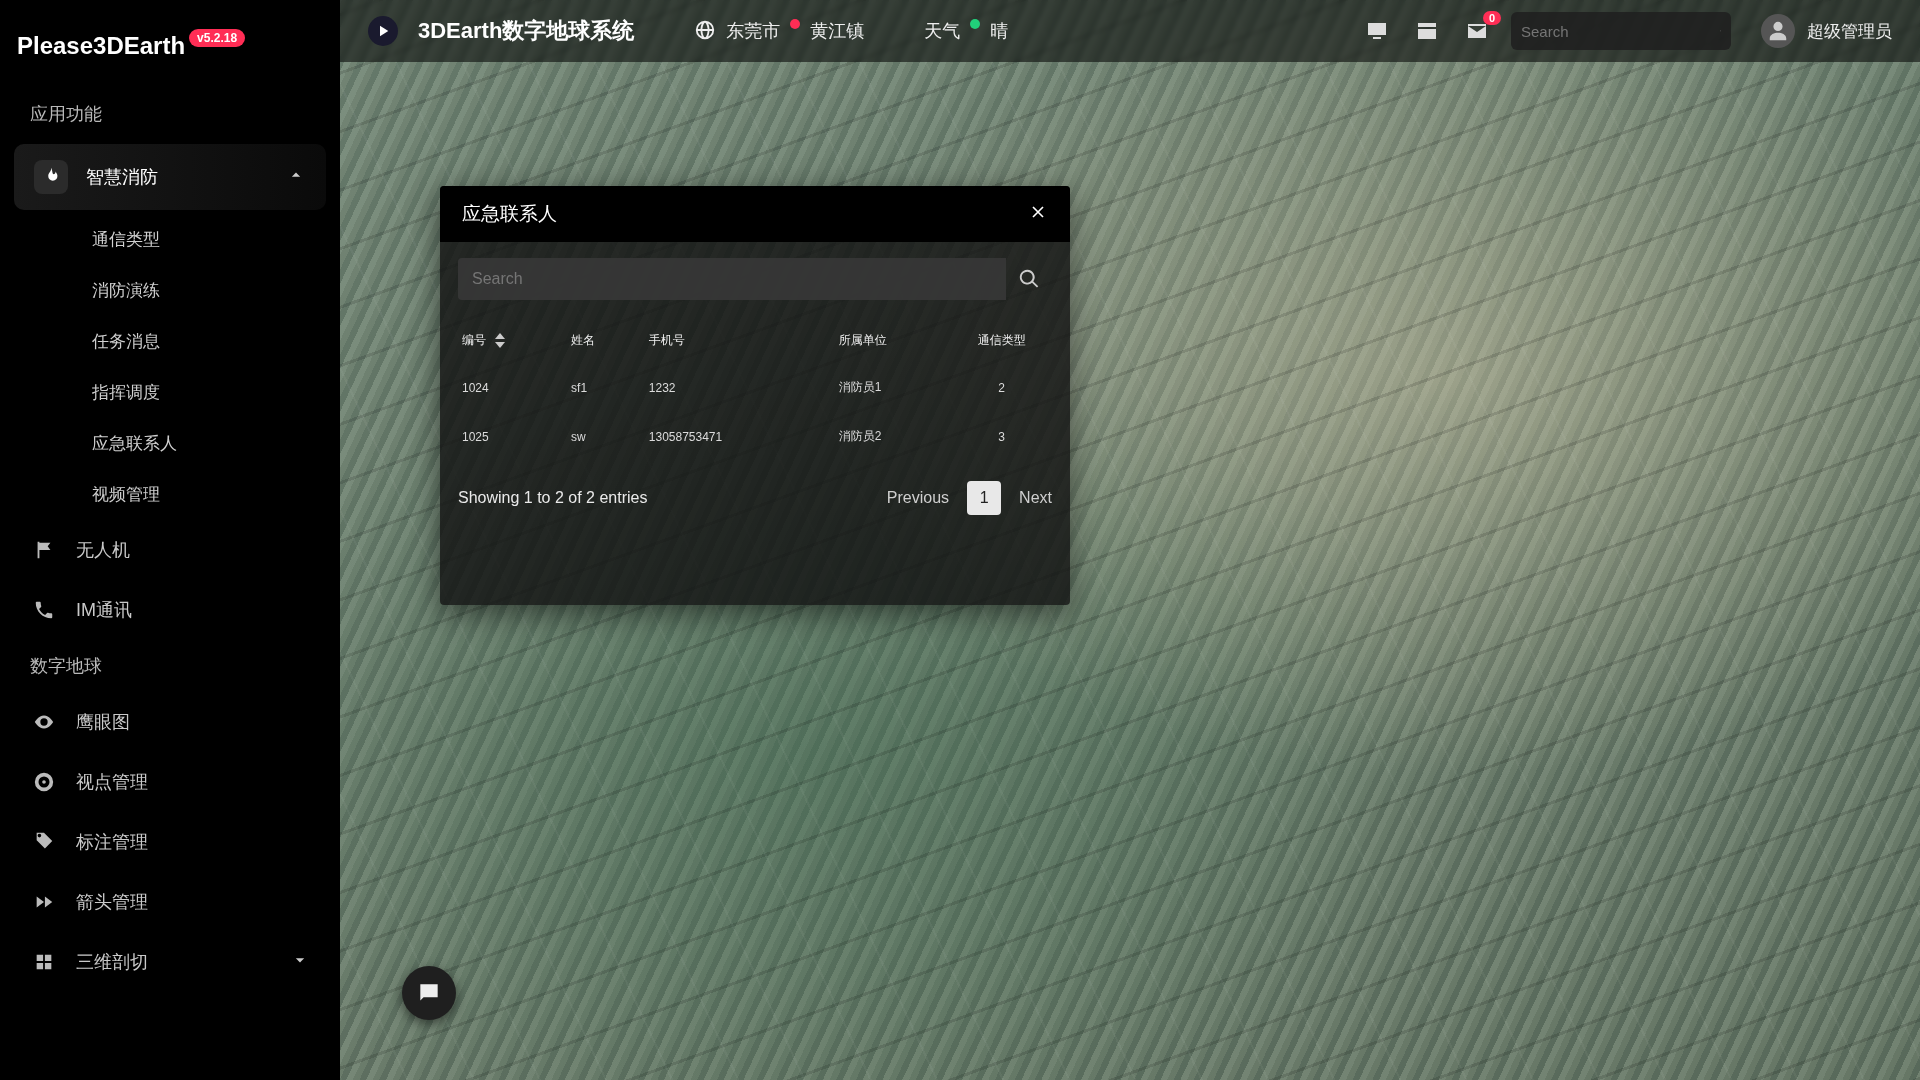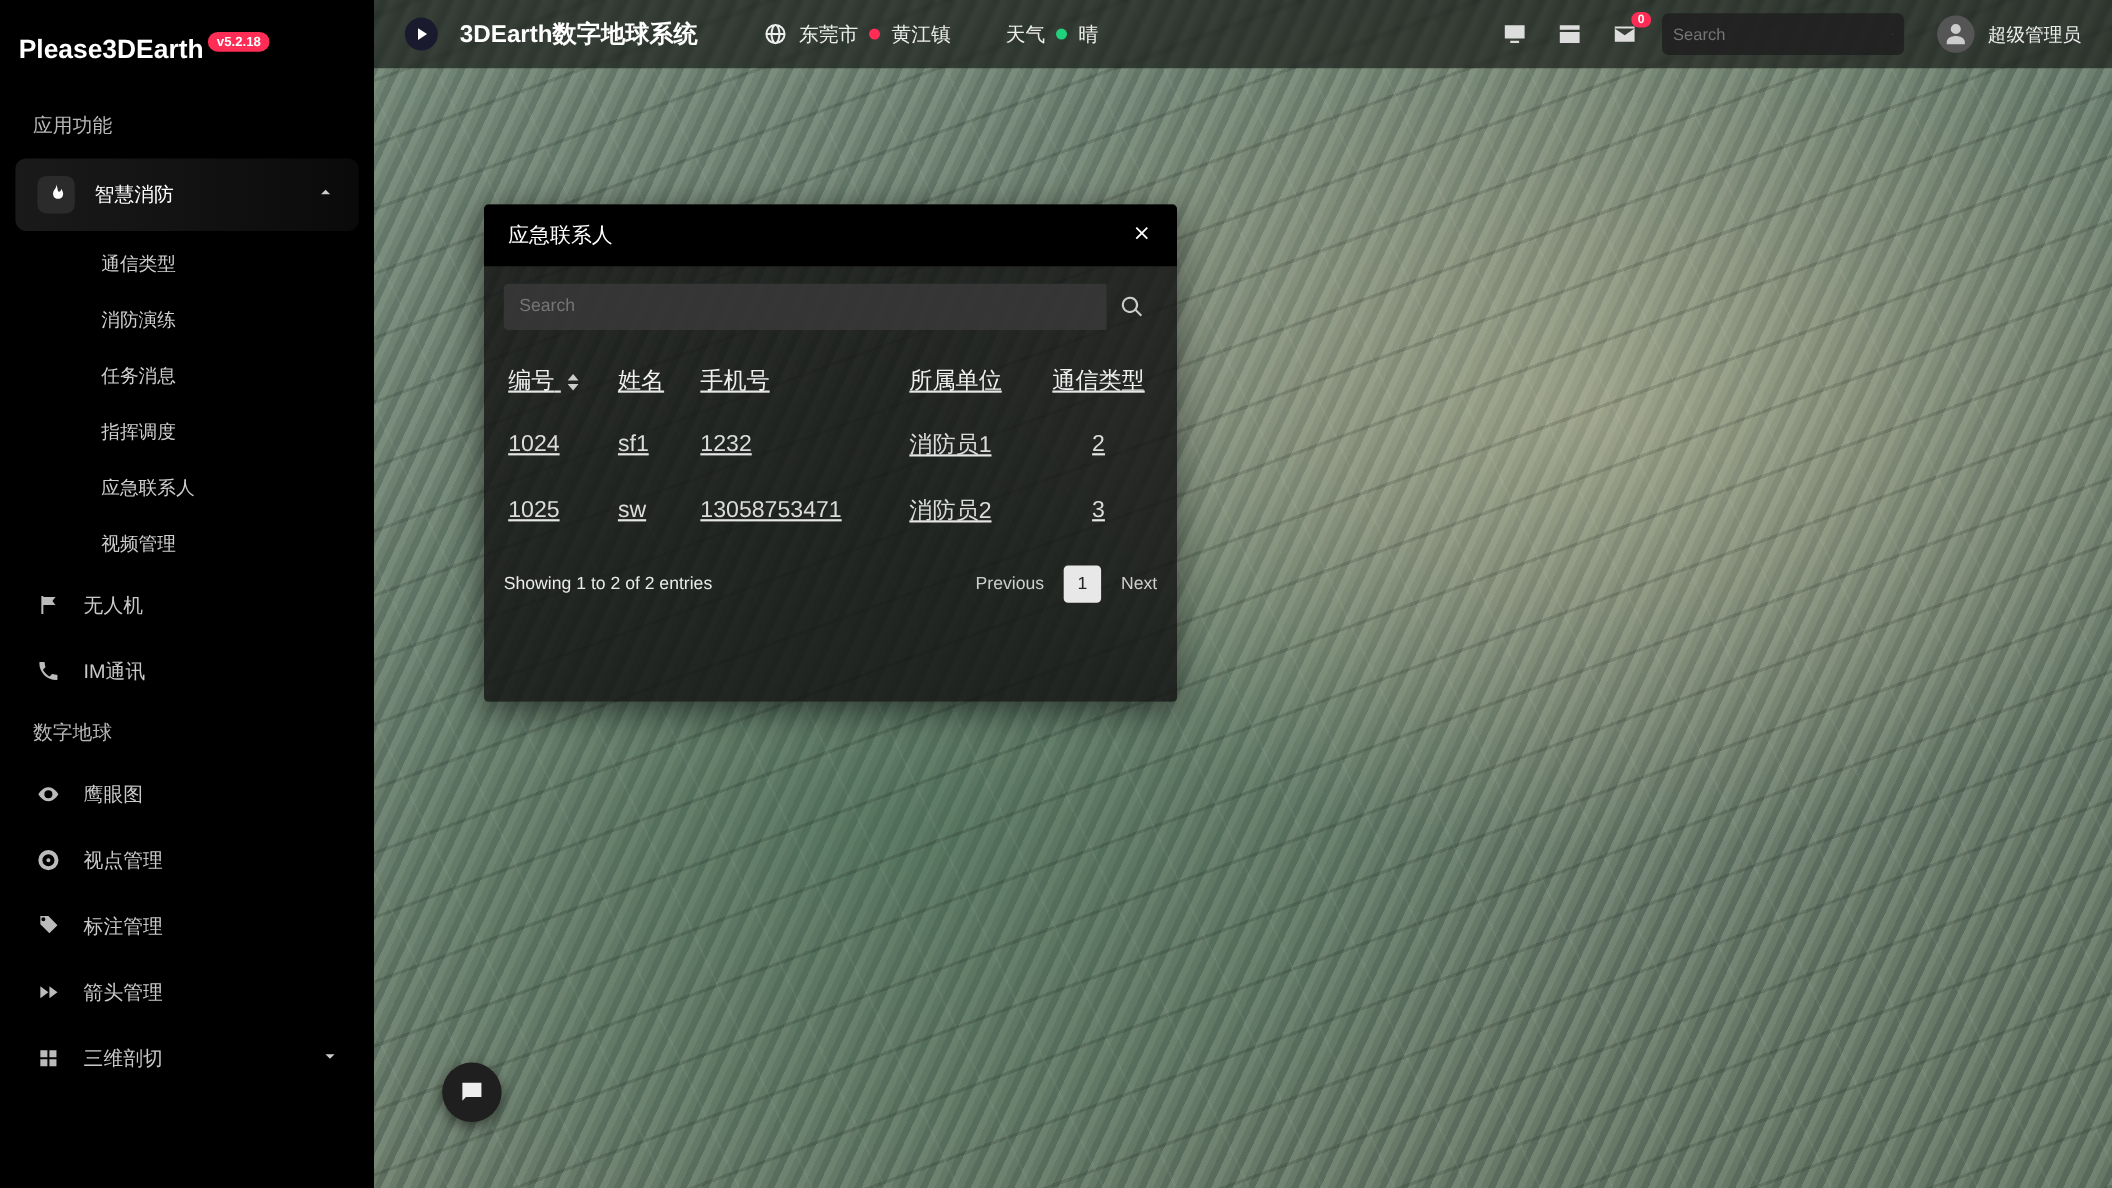--- a/index.html
+++ b/index.html
@@ -39,21 +39,21 @@
   .map-bg::after{ content:""; position:absolute; inset:0;
      background:
        repeating-linear-gradient(65deg, rgba(255,255,255,0.04) 0 2px, transparent 2px 60px),
        repeating-linear-gradient(-20deg, rgba(0,0,0,0.12) 0 3px, transparent 3px 55px);
   }
 
   .topbar { position:absolute; top:0; left:0; right:0; height:62px; display:flex; align-items:center; padding: 0 28px; gap:20px; background: rgba(0,0,0,0.55); backdrop-filter: blur(2px); }
   .app-logo { width:30px; height:30px; border-radius:50%; background:#1a1a2e; display:flex; align-items:center; justify-content:center; color:#fff; font-weight:700;}
   .app-logo svg{ width:18px; height:18px; fill:#fff;}
   .app-title { font-size:22px; font-weight:600; }
-  .loc-group { display:flex; align-items:center; gap:10px; margin-left:40px; color:#eee; font-size:18px; }
+  .loc-group { display:flex; gap:10px; margin-left:40px; color:#eee; font-size:18px; }
   .dot-green { width:10px; height:10px; border-radius:50%; background:#21d07a; display:inline-block; }
   .dot-red { width:10px; height:10px; border-radius:50%; background:#ff2d55; display:inline-block; }
   .spacer { flex:1; }
   .top-icons { display:flex; align-items:center; gap:22px; }
   .ticon { width:28px; height:28px; display:flex; align-items:center; justify-content:center; color:#ddd; position:relative; cursor:pointer;}
   .ticon svg { width:24px; height:24px; fill:#ddd; }
   .badge-count { position:absolute; top:-6px; right:-10px; background:#ff2d55; color:#fff; font-size:11px; border-radius:10px; padding:1px 6px; font-weight:700;}
   .search-box { display:flex; align-items:center; background: rgba(30,30,30,0.85); border-radius:6px; height:38px; padding:0 10px; width:220px; }
   .search-box input { flex:1; background:transparent; border:none; outline:none; color:#ddd; font-size:15px; }
   .search-box svg { width:20px; height:20px; fill:#aaa; }
@@ -66,21 +66,21 @@
   .panel { position:absolute; top:186px; left:100px; width:630px; background: rgba(18,18,18,0.82); border-radius:4px; padding-bottom:90px; box-shadow: 0 8px 30px rgba(0,0,0,0.5); }
   .panel-header { background:#000; height:56px; display:flex; align-items:center; padding:0 22px; border-top-left-radius:4px; border-top-right-radius:4px; }
   .panel-title { font-size:19px; color:#fff; }
   .panel-close { margin-left:auto; cursor:pointer; }
   .panel-close svg{ width:20px; height:20px; fill:#fff; }
   .panel-search { display:flex; align-items:center; margin:16px 18px 8px 18px; }
   .panel-search input { flex:1; height:42px; background: rgba(55,55,55,0.9); border:none; border-radius:4px 0 0 4px; padding:0 14px; color:#ddd; font-size:16px; outline:none;}
   .panel-search .srch-btn { height:42px; width:46px; display:flex; align-items:center; justify-content:center; background: transparent; cursor:pointer;}
   .panel-search .srch-btn svg{ width:22px; height:22px; fill:#ccc;}
 
-  table.data { width: calc(100% - 20px); margin: 18px 10px 0 10px; border-collapse:collapse; color:#e6e6e6; font-size:21px;text-decoration:underline; }
+  table.data { width: calc(100% - 20px); margin: 18px 10px 0 10px; border-collapse:collapse; color:#e6e6e6; font-size:12px; }
   table.data th { text-align:left; font-weight:500; padding:14px 12px; color:#f0f0f0; }
   table.data th .sort { display:inline-flex; flex-direction:column; margin-left:6px; vertical-align:middle; gap:1px;}
   table.data th .sort svg{ width:10px; height:8px; fill:#ccc;}
   table.data td { padding:16px 12px; color:#dcdcdc; }
 
   .panel-footer { display:flex; align-items:center; padding: 20px 18px 0 18px; color:#eaeaea; font-size:16px; }
   .pager { margin-left:auto; display:flex; align-items:center; gap:18px; }
   .pager button.nav { background:transparent; border:none; color:#cfcfcf; font-size:16px; cursor:pointer; }
   .pager .page-current { background:#e8e8e8; color:#222; width:34px; height:34px; border-radius:4px; display:flex; align-items:center; justify-content:center; font-weight:500;}
 
@@ -202,21 +202,21 @@
       <span style="display:inline-flex;">
         <svg viewBox="0 0 24 24" width="22" height="22" fill="#eee">
             <path d="M12 2a10 10 0 100 20 10 10 0 000-20zm7.9 9h-3a16 16 0 00-1.4-6A8 8 0 0119.9 11zM12 4c1 0 2.4 2.5 2.9 7H9.1C9.6 6.5 11 4 12 4zM8.5 5a16 16 0 00-1.4 6h-3A8 8 0 018.5 5zM4.1 13h3c.2 2.3.7 4.4 1.4 6A8 8 0 014.1 13zM12 20c-1 0-2.4-2.5-2.9-7h5.8c-.5 4.5-1.9 7-2.9 7zm3.5-1c.7-1.6 1.2-3.7 1.4-6h3a8 8 0 01-4.4 6z"></path>
           </svg>
       </span>
       <span>东莞市</span>
       <span class="dot-red"></span>
       <span>黄江镇</span>
     </div>
 
-    <div class="loc-group" style="margin-left:30px;">
+    <div class="loc-group" style="margin-left:40px;">
       <span>天气</span>
       <span class="dot-green"></span>
       <span>晴</span>
     </div>
 
     <div class="spacer"></div>
 
     <div class="top-icons">
       <div class="ticon">
           <svg viewBox="0 0 24 24">

